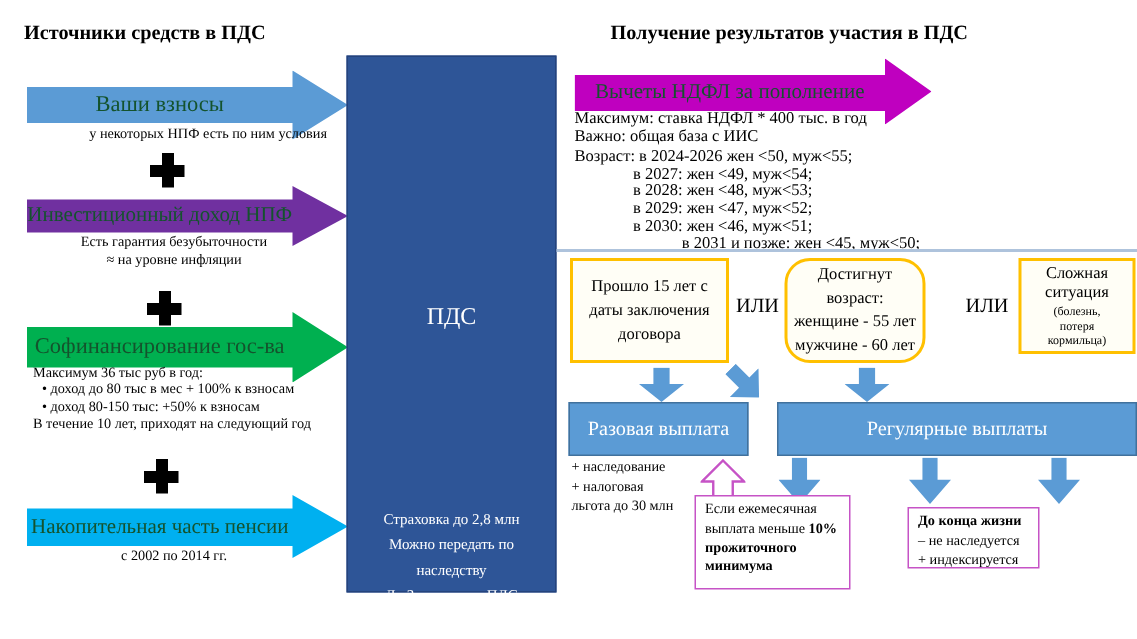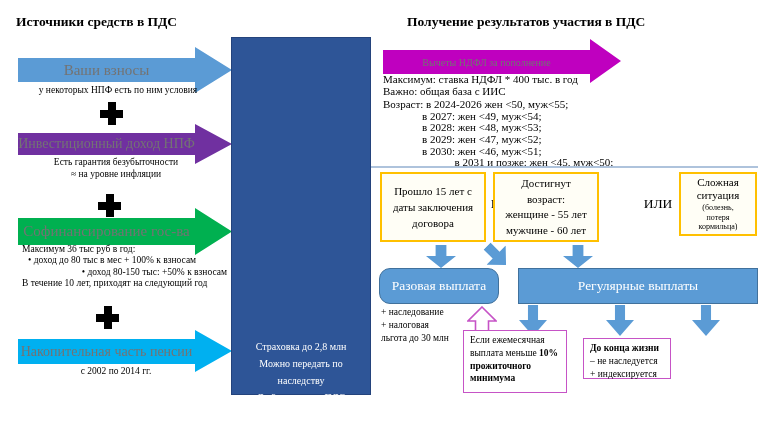--- a/index.html
+++ b/index.html
@@ -6,21 +6,21 @@
   #canvas{
     position:relative;width:758px;height:426px;background:#fff;overflow:hidden;
     font-family:"Liberation Serif","DejaVu Serif",serif;color:#000;
   }
   .abs{position:absolute;}
   .sec-title{font-weight:bold;font-size:13.5px;white-space:nowrap;}
   
   .arr{position:absolute;}
   .arr .shape{position:absolute;inset:0;}
   .arr .lbl{position:absolute;display:flex;align-items:center;justify-content:center;
-            color:#737373;white-space:nowrap;}
+            color:#14532d;white-space:nowrap;}
   
   .plus{position:absolute;width:23px;height:23px;}
   .plus::before{content:"";position:absolute;left:0;right:0;top:7.5px;height:8px;background:#000;}
   .plus::after{content:"";position:absolute;top:0;bottom:0;left:7.5px;width:8px;background:#000;}
   .note{position:absolute;font-size:9.5px;text-align:center;line-height:11.5px;}
   .bullets{position:absolute;font-size:9.5px;line-height:11.4px;white-space:nowrap;}
   
   .pds{position:absolute;left:231px;top:37px;width:140px;height:358px;
        background:#2E5597;border:1px solid #24437C;box-sizing:border-box;color:#fff;}
   .pds .big{position:absolute;left:0;width:100%;top:165px;text-align:center;font-size:16px;}
@@ -54,64 +54,65 @@
 <body>
 
 <div id="canvas">
 
   <div class="abs sec-title" style="left:16px;top:14px;">Источники средств в ПДС</div>
 
   <div class="arr" style="left:18px;top:47px;width:214px;height:46px;">
     <div class="shape" style="background:#5B9BD5;clip-path:polygon(0 11px,177px 11px,177px 0,214px 23px,177px 46px,177px 35px,0 35px);"></div>
     <div class="lbl" style="left:0;top:11px;width:177px;height:24px;font-size:15px;">Ваши взносы</div>
   </div>
-  <div class="note" style="left:18px;top:85px;width:200px;">у некоторых НПФ есть по ним условия</div>
+  <div class="note" style="left:18px;top:85px;width:200px;text-align:right;">у некоторых НПФ есть по ним условия</div>
   <div class="plus" style="left:100px;top:102px;"></div>
 
   <div class="arr" style="left:18px;top:124px;width:214px;height:40px;">
     <div class="shape" style="background:#7030A0;clip-path:polygon(0 9px,177px 9px,177px 0,214px 20px,177px 40px,177px 31px,0 31px);"></div>
     <div class="lbl" style="left:0;top:9px;width:177px;height:22px;font-size:14px;">Инвестиционный доход НПФ</div>
   </div>
   <div class="note" style="left:18px;top:157px;width:196px;">
     <div>Есть гарантия безубыточности</div>
     <div>≈ на уровне инфляции</div>
   </div>
   <div class="plus" style="left:98px;top:194px;"></div>
 
   <div class="arr" style="left:18px;top:208px;width:214px;height:47px;">
     <div class="shape" style="background:#00B050;clip-path:polygon(0 10px,177px 10px,177px 0,214px 23.5px,177px 47px,177px 37px,0 37px);"></div>
     <div class="lbl" style="left:0;top:10px;width:177px;height:27px;font-size:15px;">Софинансирование гос-ва</div>
   </div>
   <div class="bullets" style="left:22px;top:244px;width:205px;">
     <div>Максимум 36 тыс руб в год:</div>
     <div style="padding-left:6px;">• доход до 80 тыс в мес + 100% к взносам</div>
-    <div style="padding-left:6px;text-align:right;">• доход 80-150 тыс: +50% к взносам</div>
+    <div style="padding-left:6px;">• доход 80-150 тыс: +50% к взносам</div>
     <div>В течение 10 лет, приходят на следующий год</div>
   </div>
   <div class="plus" style="left:96px;top:306px;"></div>
 
   <div class="arr" style="left:18px;top:330px;width:214px;height:42px;">
     <div class="shape" style="background:#00B0F0;clip-path:polygon(0 9px,177px 9px,177px 0,214px 21px,177px 42px,177px 34px,0 34px);"></div>
     <div class="lbl" style="left:0;top:9px;width:177px;height:25px;font-size:14px;">Накопительная часть пенсии</div>
   </div>
   <div class="note" style="left:18px;top:366px;width:196px;">с 2002 по 2014 гг.</div>
 
   <div class="pds">
+    <div class="big">ПДС</div>
     <div class="foot">
       <div>Страховка до 2,8 млн</div>
       <div>Можно передать по наследству</div>
       <div>До 3 договоров ПДС</div>
     </div>
   </div>
 
   <div class="abs sec-title" style="left:407px;top:14px;">Получение результатов участия в ПДС</div>
 
   <div class="arr" style="left:383px;top:39px;width:238px;height:44px;">
     <div class="shape" style="background:#BF00BF;clip-path:polygon(0 11px,207px 11px,207px 0,238px 22px,207px 44px,207px 35px,0 35px);"></div>
-    <div class="lbl" style="left:0;top:11px;width:207px;height:24px;font-size:10px;">Вычеты НДФЛ за пополнение</div>
+    <div class="lbl" style="left:0;top:11px;width:207px;height:24px;font-size:14px;">Вычеты НДФЛ за пополнение</div>
   </div>
 
   <div class="details">
     <div class="ln">Максимум: ставка НДФЛ * 400 тыс. в год</div>
     <div class="ln">Важно: общая база с ИИС</div>
     <div class="ln gap">Возраст: в 2024-2026 жен &lt;50, муж&lt;55;</div>
     <div class="ln ind1">в 2027: жен &lt;49, муж&lt;54;</div>
     <div class="ln ind1">в 2028: жен &lt;48, муж&lt;53;</div>
     <div class="ln ind1">в 2029: жен &lt;47, муж&lt;52;</div>
     <div class="ln ind1">в 2030: жен &lt;46, муж&lt;51;</div>
@@ -119,37 +120,37 @@
   </div>
 
   <div class="divider"></div>
 
   <div class="ybox" style="left:380px;top:172px;width:106px;height:70px;">
     <div>Прошло 15 лет с</div>
     <div>даты заключения</div>
     <div>договора</div>
   </div>
   <div class="or" style="left:484px;top:196px;">ИЛИ</div>
-  <div class="ybox" style="left:493px;top:172px;width:106px;height:70px;line-height:15.5px;">
+  <div class="ybox" style="left:523px;top:172px;width:94px;height:70px;line-height:15.5px;border-radius:17px;">
     <div>Достигнут</div>
     <div>возраст:</div>
     <div>женщине - 55 лет</div>
     <div>мужчине - 60 лет</div>
   </div>
   <div class="or" style="left:637px;top:196px;">ИЛИ</div>
   <div class="ybox" style="left:679px;top:172px;width:78px;height:64px;line-height:13px;">
     <div style="width:66px;">Сложная ситуация</div>
     <div class="small" style="width:56px;">(болезнь, потеря кормильца)</div>
   </div>
 
   <div class="darr" style="left:426px;top:245px;width:30px;height:23px;"></div>
   <div class="darr" style="left:483px;top:242px;width:27px;height:27px;transform:rotate(-45deg);"></div>
   <div class="darr" style="left:563px;top:245px;width:30px;height:23px;"></div>
 
-  <div class="bluebox" style="left:379px;top:268px;width:120px;height:36px;border-radius:11px;">
+  <div class="bluebox" style="left:379px;top:268px;width:120px;height:36px;">
     <span>Разовая выплата</span>
   </div>
   <div class="bluebox" style="left:518px;top:268px;width:240px;height:36px;">
     <span>Регулярные выплаты</span>
   </div>
 
   <div class="abs" style="left:381px;top:306px;width:90px;font-size:9.5px;line-height:13px;">
     <div>+ наследование</div>
     <div>+ налоговая</div>
     <div>льгота до 30 млн</div>
@@ -159,19 +160,19 @@
     <polygon points="15,1 29,15 21.5,15 21.5,33 8.5,33 8.5,15 1,15" fill="#ffffff" stroke="#C653C6" stroke-width="1.6"></polygon>
   </svg>
 
   <div class="darr" style="left:519px;top:305px;width:28px;height:31px;"></div>
   <div class="darr" style="left:606px;top:305px;width:28px;height:31px;"></div>
   <div class="darr" style="left:692px;top:305px;width:28px;height:31px;"></div>
 
   <div class="mbox" style="left:463px;top:330px;width:104px;height:63px;">
     <span>Если ежемесячная выплата меньше </span><b>10% прожиточного минимума</b>
   </div>
-  <div class="mbox" style="left:583px;top:338px;width:88px;height:41px;">
+  <div class="mbox" style="left:605px;top:338px;width:88px;height:41px;">
     <div><b>До конца жизни</b></div>
     <div>– не наследуется</div>
     <div>+ индексируется</div>
   </div>
 
 </div>
 
 </body></html>

